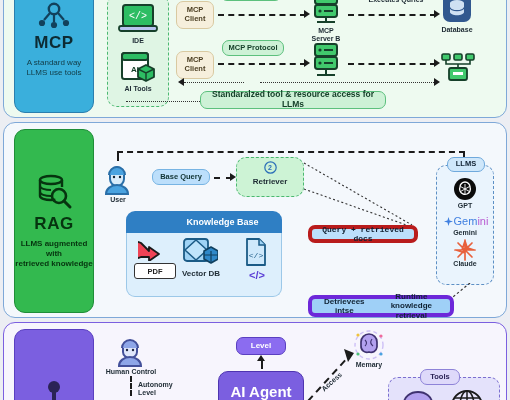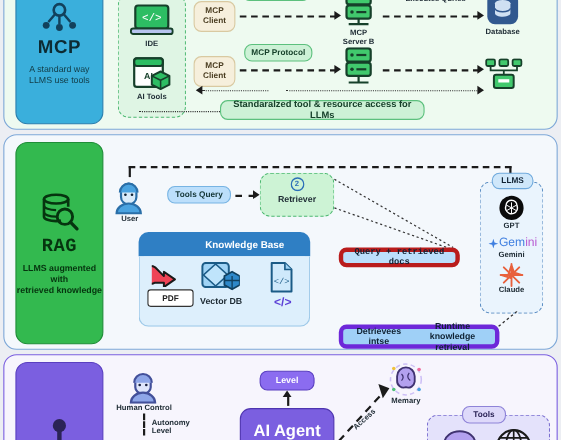--- a/index.html
+++ b/index.html
@@ -14,21 +14,21 @@
 
   
   .side{position:absolute;left:10px;border-radius:11px;box-sizing:border-box;
         display:flex;flex-direction:column;align-items:center;justify-content:center;text-align:center;}
   .side .ttl{font-weight:bold;letter-spacing:.5px;}
   .side .sub{line-height:1.25;}
   #side-mcp{top:6px;width:80px;height:148px;background:#3aafdc;border:1.6px solid #2b7fae;}
   #side-mcp .ttl{font-size:17px;color:#0d2b33;margin-top:2px;}
   #side-mcp .sub{font-size:8px;color:#123b45;margin-top:5px;}
   #side-rag{top:6px;width:80px;height:184px;background:#33b94f;border:1.6px solid #1f8d38;}
-  #side-rag .ttl{font-size:17px;color:#06340f;margin-top:3px;font-family:Liberation Mono, monospace;}
+  #side-rag .ttl{font-size:17px;color:#06340f;margin-top:3px;}
   #side-rag .sub{font-size:8px;color:#06340f;margin-top:5px;font-weight:bold;}
   #side-agent{top:6px;width:80px;height:108px;background:#7b5fe0;border:1.6px solid #5a3fc0;}
 
   
   .node{position:absolute;box-sizing:border-box;display:flex;align-items:center;justify-content:center;text-align:center;}
   .pill{border-radius:7px;font-size:7.5px;font-weight:bold;padding:3px 5px;line-height:1.15;}
   .cap{position:absolute;font-size:7px;font-weight:bold;color:#1d2a33;text-align:center;line-height:1.15;}
   .dashbox{position:absolute;box-sizing:border-box;border-radius:10px;}
 
   
@@ -185,21 +185,21 @@
 
     <svg class="ico" style="left:98px;top:40px;width:30px;height:32px" viewBox="0 0 30 32">
       <path d="M8 12 a7 8 0 0 1 14 0 v4 a7 7 0 0 1 -14 0 z" fill="#d9ecfa" stroke="#2a6fa8" stroke-width="2"></path>
       <path d="M7 12 a8 8 0 0 1 16 0" fill="#4aa3e0" stroke="#2a6fa8" stroke-width="2"></path>
       <path d="M4 31 a11 9 0 0 1 22 0 z" fill="#4aa3e0" stroke="#2a6fa8" stroke-width="2"></path>
       <circle cx="12" cy="14" r="1.2" fill="#123"></circle>
         <circle cx="18" cy="14" r="1.2" fill="#123"></circle>
     </svg>
     <div class="cap" style="left:93px;top:73px;width:42px;">User</div>
 
-    <div class="node pill" style="left:148px;top:46px;width:58px;height:16px;background:#bcdffb;border:1px solid #77b4e3;color:#133;">Tools Query</div>
+    <div class="node pill" style="left:148px;top:46px;width:58px;height:16px;background:#bcdffb;border:1px solid #77b4e3;color:#133;">Base Query</div>
     <div class="hline" style="left:210px;top:54px;width:18px;"></div>
     <div class="arrowhead" style="left:226px;top:50px;"></div>
 
     <div class="dashbox" style="left:232px;top:34px;width:68px;height:40px;border:1.5px dashed #4bb870;background:#cdf3d5;"></div>
     <div class="node" style="left:255px;top:37px;width:22px;height:14px;">
       <svg viewBox="0 0 16 16" style="width:13px;height:13px;position:absolute">
           <circle cx="8" cy="8" r="7" fill="none" stroke="#2b6fb8" stroke-width="1.5"></circle>
         </svg>
       <span style="font-size:7px;font-weight:bold;color:#2b6fb8;position:relative;">2</span>
     </div>

